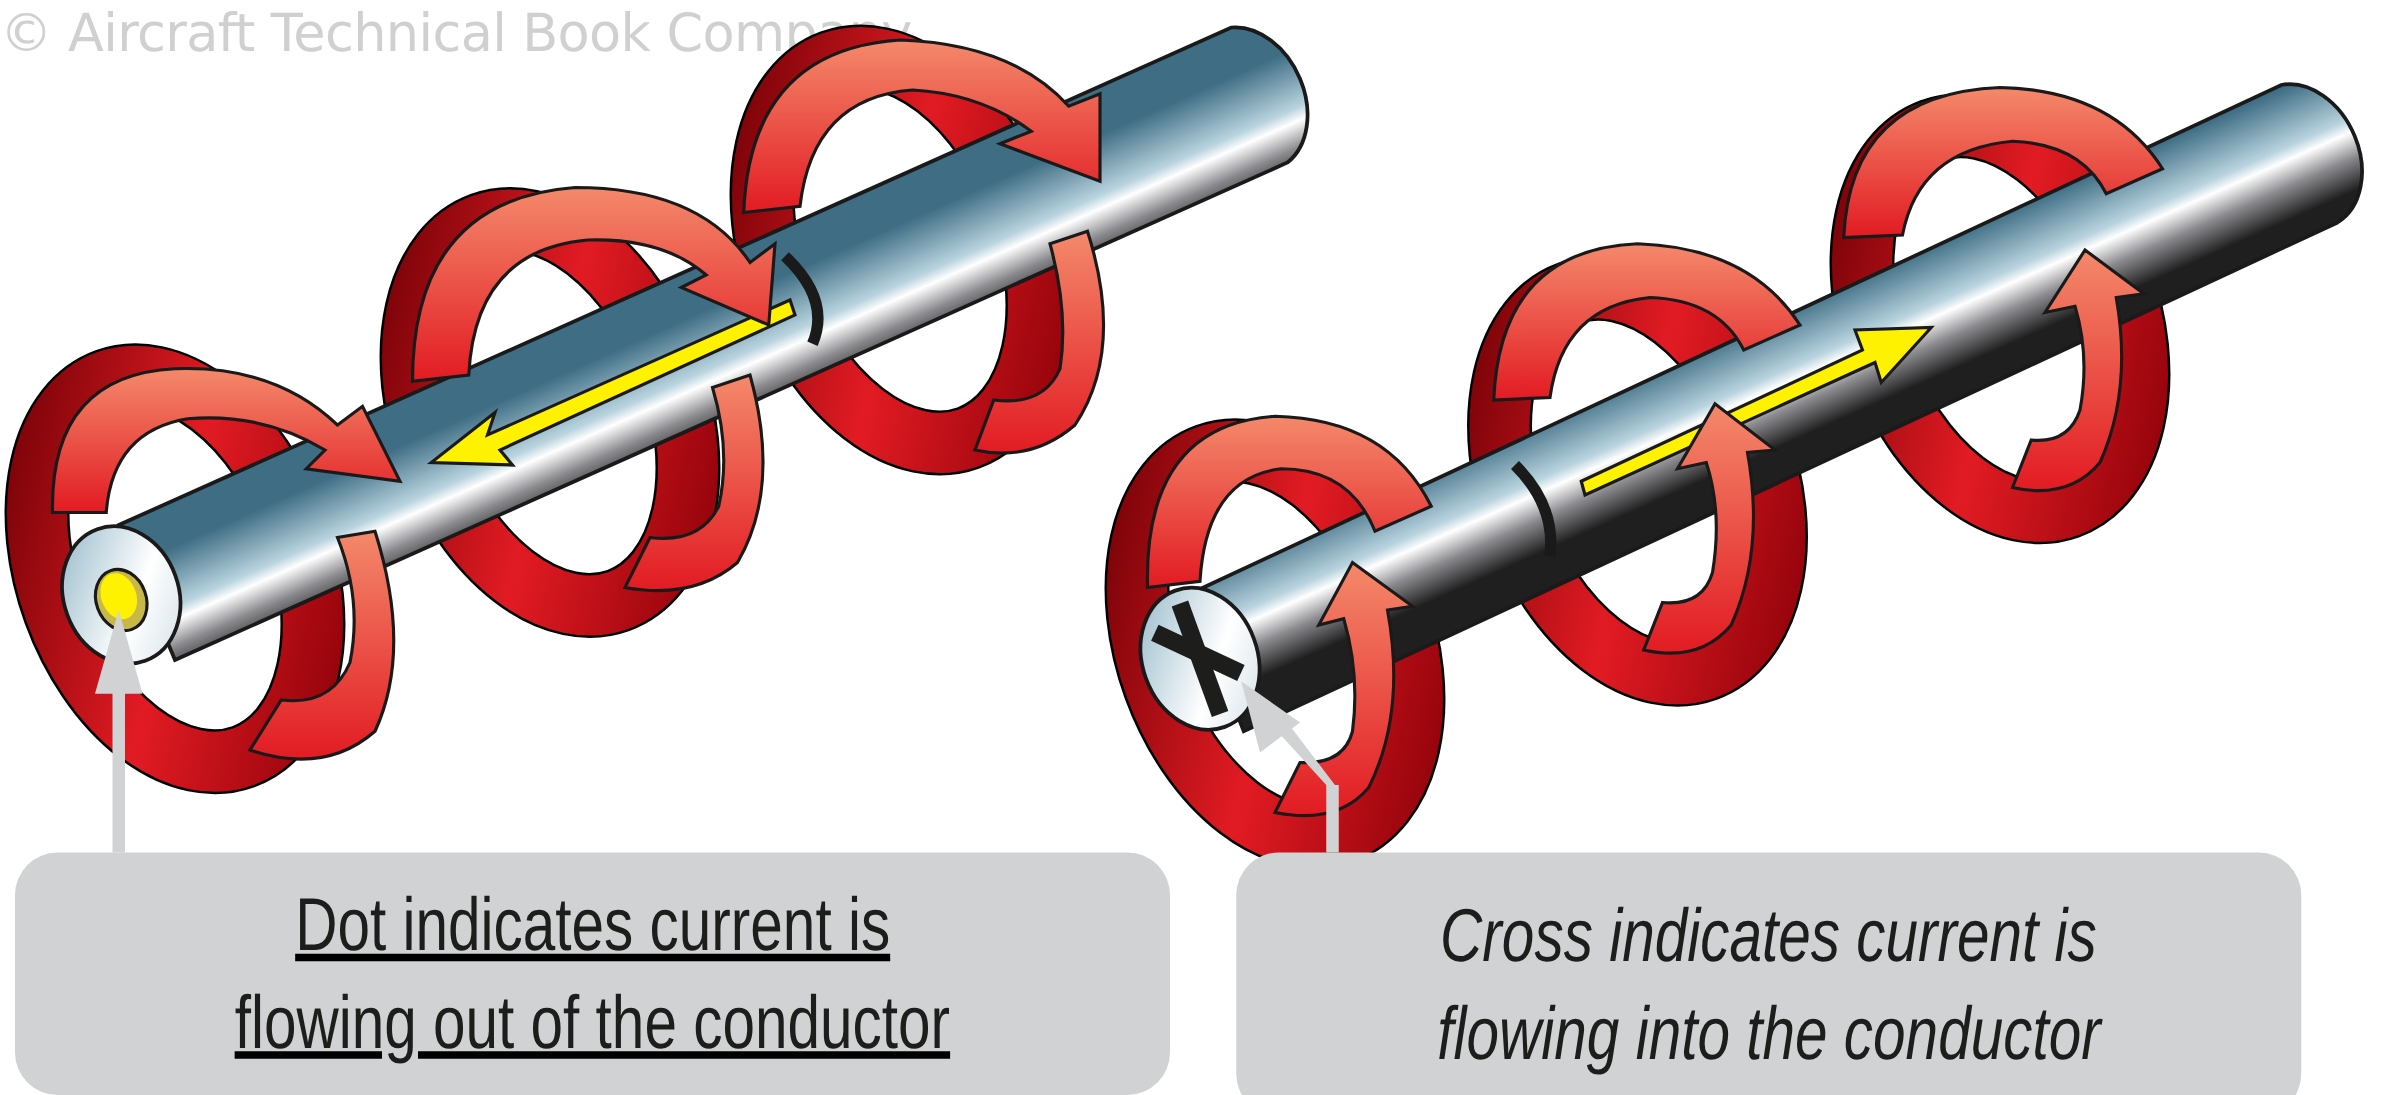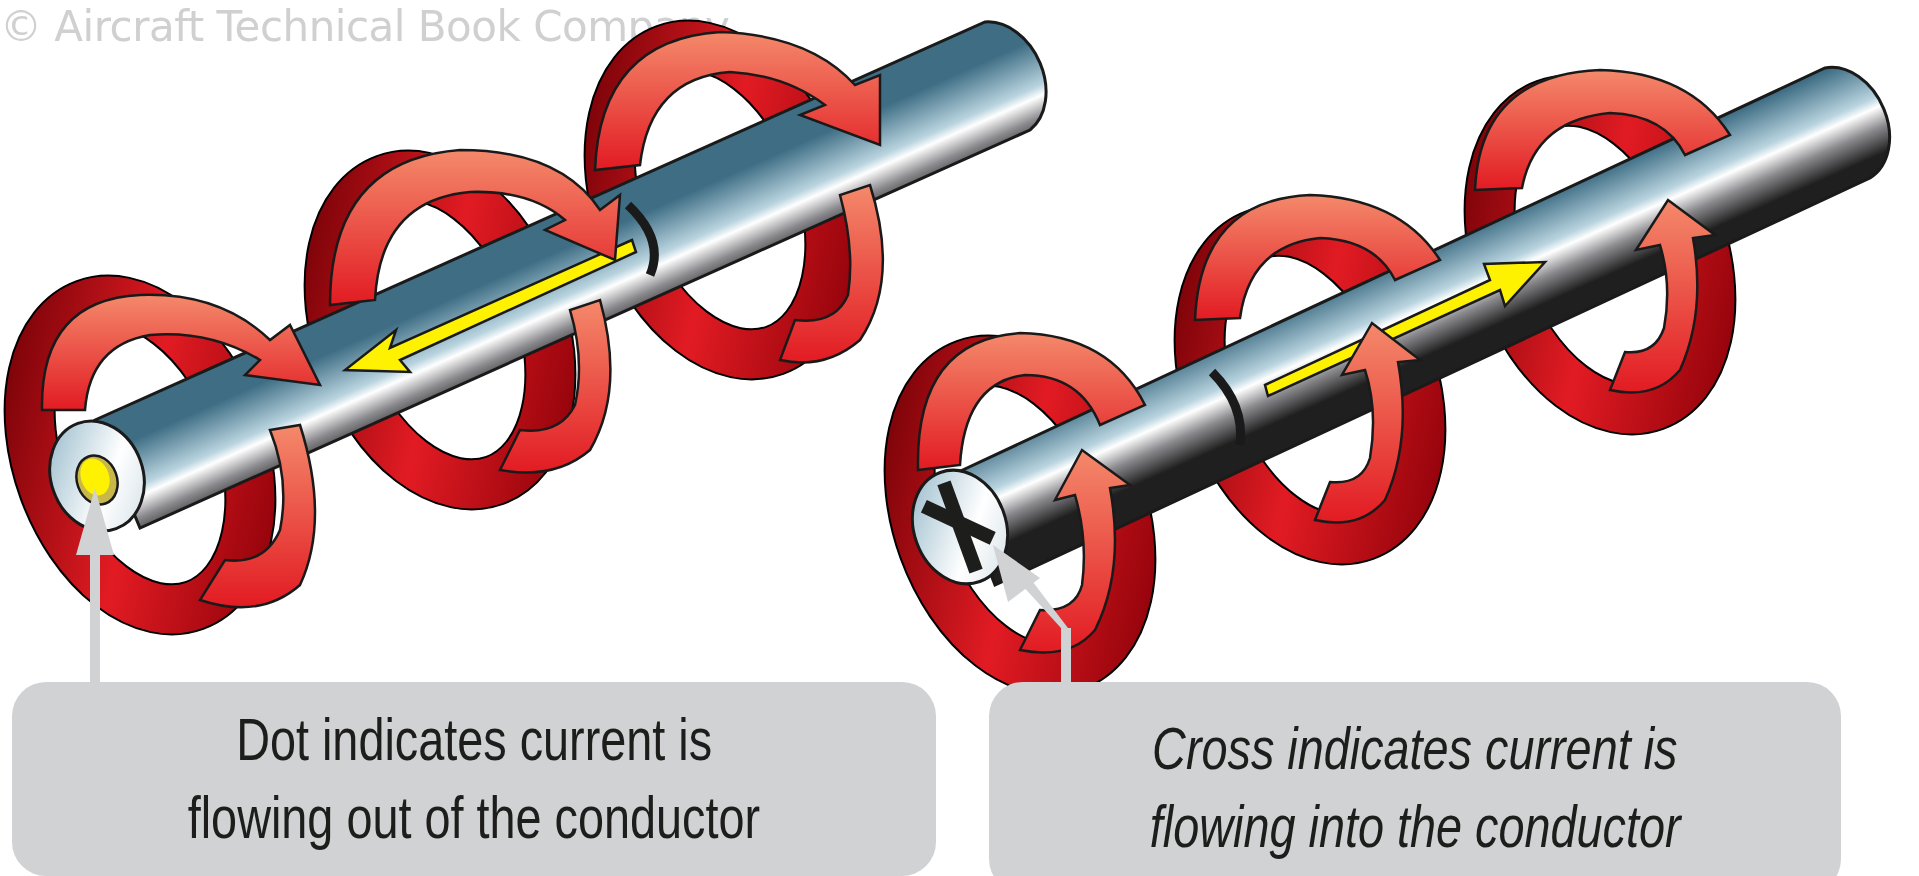--- a/index.html
+++ b/index.html
@@ -5,21 +5,21 @@
   html, body { margin: 0; padding: 0; background: #ffffff; }
   body { width: 1919px; height: 876px; position: relative; overflow: hidden;
          font-family: "Liberation Sans", sans-serif; }
   #diagram { position: absolute; left: 0; top: 0; }
   .copyright { position: absolute; left: 0; top: 2px; font-size: 42px; color: #d0d0d0;
                font-family: "DejaVu Sans", sans-serif; letter-spacing: -0.5px; white-space: nowrap; }
   .callout { position: absolute; background: #d1d2d4; border-radius: 34px;
              display: flex; flex-direction: column; align-items: center; justify-content: center; }
   .callout .line { font-family: "Liberation Sans", sans-serif; font-size: 60px; color: #1d1d1b;
                    transform: scaleX(0.78); white-space: nowrap; line-height: 78px; }
-  #callout-left  { left: 12px;  top: 682px; width: 924px; height: 194px; }
+  #callout-left  { left: 12px;  top: 682px; width: 924px; height: 194px; text-decoration: underline; }
   #callout-right { left: 989px; top: 682px; width: 852px; height: 211px; font-style: italic; }
 </style>
 </head>
 <body>
 
 <div class="copyright">© Aircraft Technical Book Company</div>
 
 <svg id="diagram" width="1919" height="876" viewBox="0 0 1919 876">
   <defs>
 

